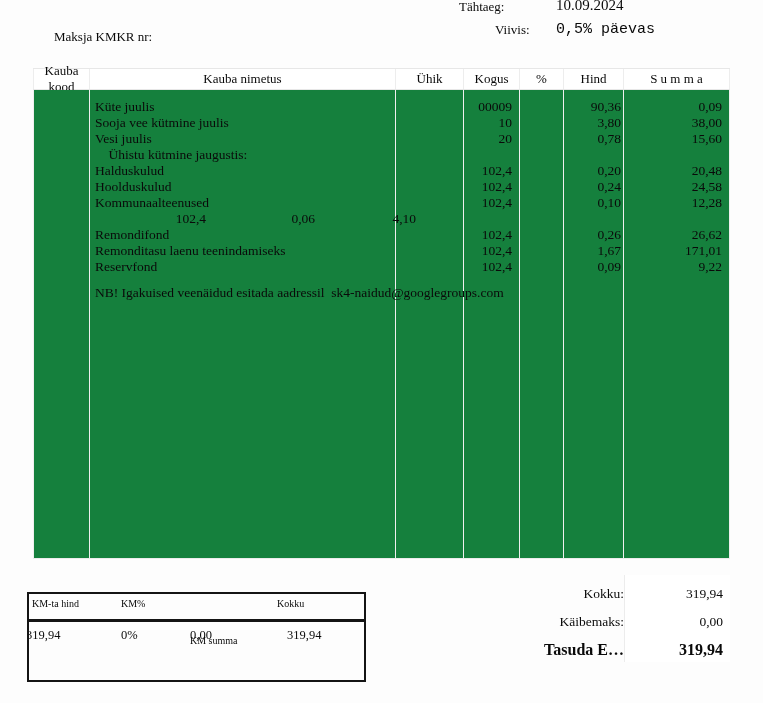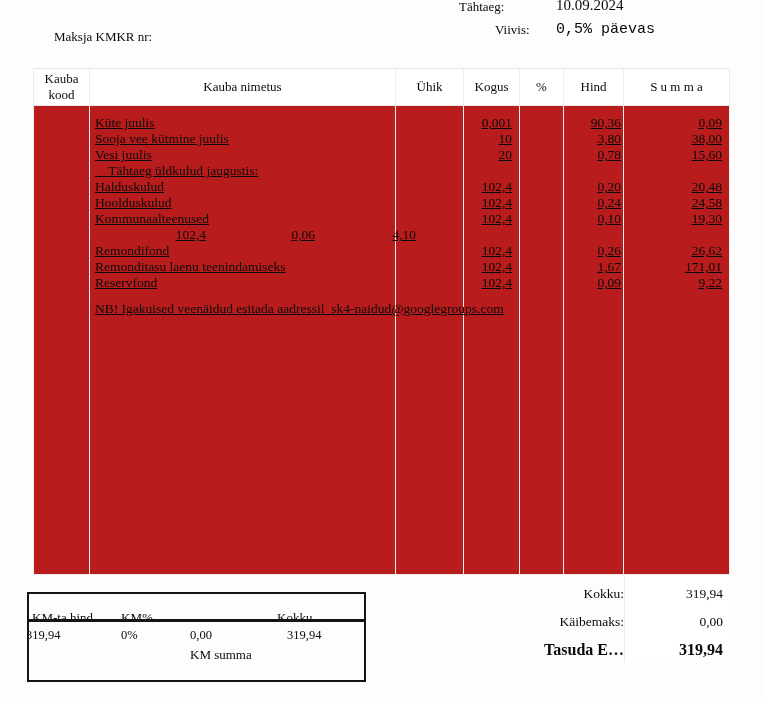--- a/index.html
+++ b/index.html
@@ -19,21 +19,21 @@
   .lbl { position:absolute; font-size:13px; }
   .val { position:absolute; font-size:15px; }
 
   
   .itable {
     position:absolute; left:33px; top:68px;
     width:697px; height:507px;
   }
   .thead {
     display:flex;
-    height:38px;
+    height:22px;
     border-top:1px solid #e7e7e7;
     border-bottom:1px solid #e7e7e7;
     background:#ffffff;
   }
   .thead .hc {
     display:flex; align-items:center; justify-content:center;
     text-align:center;
     font-size:13px; line-height:1.25;
     border-right:1px solid #ededed;
     height:100%;
@@ -45,23 +45,22 @@
   .w-kogus { width:56px; }
   .w-pct   { width:44px; }
   .w-hind  { width:60px; }
   .w-summa { width:106px; }
 
   .tbody {
     position:relative;
     height:469px;
     padding-top:9px;
     border-bottom:1px solid #ececec;
-    background:#b91c1c;
+    background:#15803d;
     overflow:hidden;
-    text-decoration:underline;
   }
   .vline {
     position:absolute; top:0; bottom:0; width:1px;
     background:#efefef;
   }
   .trow { display:flex; height:16px; font-size:13.5px; line-height:16px; position:relative; }
   .c-kood  { width:57px; }
   .c-name  { width:306px; padding-left:5px; white-space:pre; overflow:visible; }
   .c-uhik  { width:68px; }
   .c-kogus { width:56px; text-align:right; padding-right:8px; }
@@ -107,21 +106,21 @@
     position:absolute; left:27px; top:592px;
     width:339px; height:90px;
     border:2px solid #141414;
     background:#fdfdfd;
     overflow:hidden;
   }
   .vatbox .sep {
     position:absolute; left:0; right:0; top:25px; height:3px;
     background:#141414;
   }
-  .vatbox .vh { position:absolute; top:16px; font-size:13px; }
+  .vatbox .vh { position:absolute; top:4px; font-size:10px; }
   .vatbox .vv { position:absolute; top:34px; font-size:12.5px; }
 </style>
 </head>
 <body>
 
 <div class="page">
 
   <span class="lbl" style="left:459px; top:-1px;">Tähtaeg:</span>
   <span class="val" style="left:556px; top:-3px;">10.09.2024</span>
   <span class="lbl" style="left:459px; top:22px;margin-left:36px;">Viivis:</span>
@@ -145,21 +144,21 @@
       <div class="vline" style="left:430px;"></div>
       <div class="vline" style="left:486px;"></div>
       <div class="vline" style="left:530px;"></div>
       <div class="vline" style="left:590px;"></div>
       <div class="vline" style="left:696px;"></div>
       <div id="rows-mount">
           <div class="trow">
             <span class="c-kood"></span>
             <span class="c-name">Küte juulis</span>
             <span class="c-uhik"></span>
-            <span class="c-kogus">0,001</span>
+            <span class="c-kogus">00009</span>
             <span class="c-pct"></span>
             <span class="c-hind">90,36</span>
             <span class="c-summa">0,09</span>
           </div>
           <div class="trow">
             <span class="c-kood"></span>
             <span class="c-name">Sooja vee kütmine juulis</span>
             <span class="c-uhik"></span>
             <span class="c-kogus">10</span>
             <span class="c-pct"></span>
@@ -170,21 +169,21 @@
             <span class="c-kood"></span>
             <span class="c-name">Vesi juulis</span>
             <span class="c-uhik"></span>
             <span class="c-kogus">20</span>
             <span class="c-pct"></span>
             <span class="c-hind">0,78</span>
             <span class="c-summa">15,60</span>
           </div>
           <div class="trow">
             <span class="c-kood"></span>
-            <span class="c-name">    Tähtaeg üldkulud jaugustis:</span>
+            <span class="c-name">    Ühistu kütmine jaugustis:</span>
             <span class="c-uhik"></span>
             <span class="c-kogus"></span>
             <span class="c-pct"></span>
             <span class="c-hind"></span>
             <span class="c-summa"></span>
           </div>
           <div class="trow">
             <span class="c-kood"></span>
             <span class="c-name">Halduskulud</span>
             <span class="c-uhik"></span>
@@ -202,21 +201,21 @@
             <span class="c-hind">0,24</span>
             <span class="c-summa">24,58</span>
           </div>
           <div class="trow">
             <span class="c-kood"></span>
             <span class="c-name">Kommunaalteenused</span>
             <span class="c-uhik"></span>
             <span class="c-kogus">102,4</span>
             <span class="c-pct"></span>
             <span class="c-hind">0,10</span>
-            <span class="c-summa">19,30</span>
+            <span class="c-summa">12,28</span>
           </div>
           <div class="trow">
             <span class="c-kood"></span>
             <span class="c-uhik"></span>
             <span class="c-kogus">102,4</span>
             <span class="c-pct"></span>
             <span class="c-hind">0,06</span>
             <span class="c-summa">4,10</span>
           </div>
           <div class="trow">

